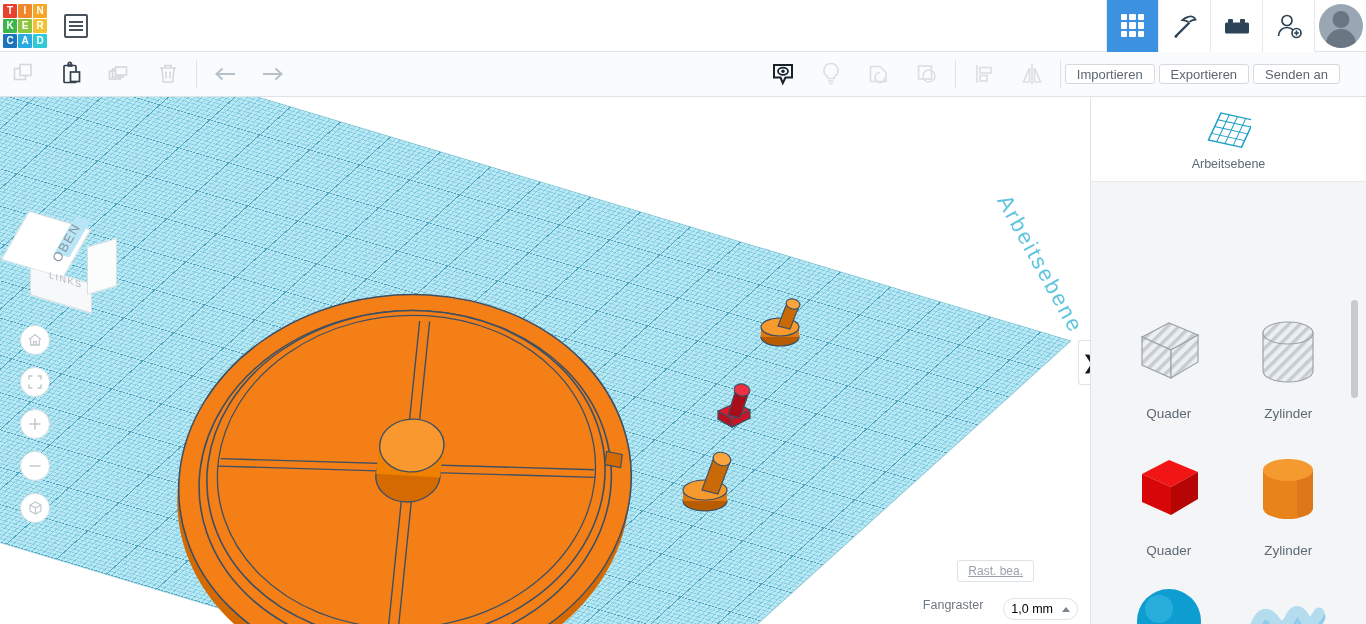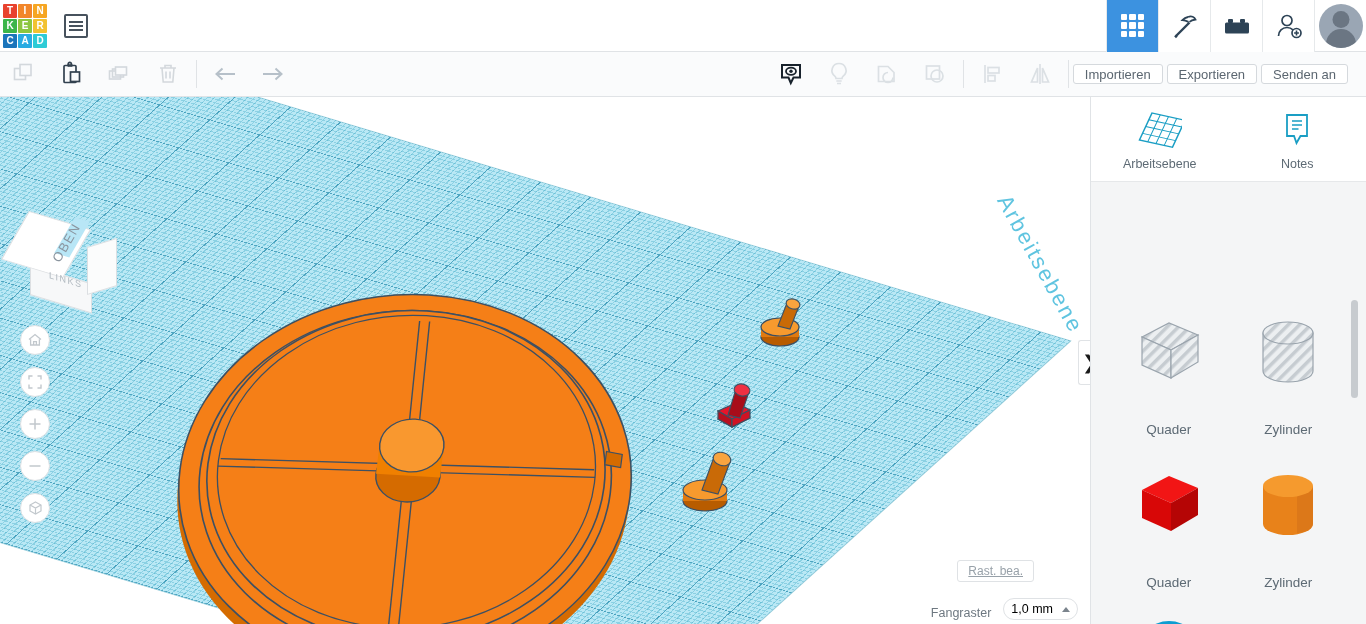--- a/index.html
+++ b/index.html
@@ -71,21 +71,21 @@
   .tb-btn {
     width:48px; height:45px; display:flex; align-items:center; justify-content:center;
   }
   .tb-btn svg { display:block; }
   .tb-spacer { flex:1; }
   .tb-textbtn {
     height:20px; padding:0 11px; margin-right:4px;
     border:1px solid #d5d9dd; border-radius:3px; background:#fff;
     font-size:13px; color:#5b6670; display:flex; align-items:center;
   }
-  .tb-textbtn:last-child { margin-right:18px; }
+  .tb-textbtn:last-child { margin-right:26px; }
 
   
   .viewport {
     position:absolute; top:97px; left:0; width:1090px; height:527px;
     background:#ffffff; overflow:hidden;
   }
   
   .workplane {
     position:absolute; left:-60px; top:-95px; width:1130px; height:700px;
     background:
@@ -149,21 +149,21 @@
   }
 
   
   .shape { position:absolute; }
   .rast-btn {
     position:absolute; right:56px; bottom:42px;
     height:22px; padding:0 10px; border:1px solid #dfe2e5; border-radius:3px;
     background:#fff; font-size:12px; color:#98a1a9; display:flex; align-items:center;text-decoration:underline;
   }
   .fangraster-row {
-    position:absolute; right:12px; bottom:4px; display:flex; align-items:flex-end; gap:12px;margin-top:48px;
+    position:absolute; right:12px; bottom:4px; display:flex; align-items:flex-start; gap:20px;margin-top:48px;
   }
   .fangraster-label { font-size:12.5px; color:#6e7881; }
   .fangraster-sel {
     height:22px; padding:0 7px; border:1px solid #dfe2e5; border-radius:11px; background:#fff;
     font-size:12.5px; color:#000000; display:flex; align-items:center; gap:9px;
   }
   .caret-up { width:0;height:0;border-left:4px solid transparent;border-right:4px solid transparent;border-bottom:5px solid #7b848d; }
 
   
   .panel-tab {
@@ -195,21 +195,21 @@
     position:absolute; right:12px; top:50%; margin-top:-2px;
     width:0;height:0;border-left:6px solid transparent;border-right:6px solid transparent;border-top:8px solid #2b2b2b;
   }
   .shapes-scroll {
     position:absolute; top:195px; left:0; right:0; bottom:0;
     background:#f4f5f6; overflow:hidden; padding-top:12px;
   }
   .shape-grid { display:grid; grid-template-columns:1fr 1fr; row-gap:20px; padding:0 18px; }
   .shape-cell { display:flex; flex-direction:column; align-items:center; }
   .shape-thumb { width:96px; height:96px; display:flex; align-items:center; justify-content:center; }
-  .shape-name { font-size:13.5px; color:#5d6a74; margin-top:22px; }
+  .shape-name { font-size:13.5px; color:#5d6a74; margin-top:6px; }
   .panel-scrollbar {
     position:absolute; right:4px; top:8px; width:7px; height:98px;
     background:#c7cbcf; border-radius:4px;
   }
   .panel-scroll-track { position:absolute; right:4px; top:0; width:7px; bottom:0; }
 </style>
 </head>
 <body>
 
 <div class="app">
@@ -488,27 +488,20 @@
 
     <div class="panel-head">
       <div class="ph-item">
         <svg width="44" height="40" viewBox="0 0 44 40">
           <g transform="matrix(1,0.22,-0.38,0.82,14,2)" fill="none" stroke="#1a9ec4" stroke-width="1.5">
             <rect x="0" y="0" width="33" height="33"></rect>
             <path d="M8.25 0v33M16.5 0v33M24.75 0v33M0 8.25h33M0 16.5h33M0 24.75h33" stroke-width="1"></path>
           </g>
         </svg>
         <div class="ph-label">Arbeitsebene</div>
-      </div>
-      <div class="ph-item">
-        <svg width="44" height="40" viewBox="0 0 44 40" fill="none" stroke="#1a9ec4" stroke-width="1.8">
-          <path d="M12 4h20v21h-6.5L21.5 32 19 25h-7z"></path>
-          <path d="M17 10h10M17 14h10M17 18h6.5" stroke-width="1.4"></path>
-        </svg>
-        <div class="ph-label">Notes</div>
       </div>
     </div>
 
 
     <div class="shapes-scroll">
       <div class="shape-grid">
 
         <div class="shape-cell">
           <div class="shape-thumb">
             <svg width="86" height="86" viewBox="0 0 86 86">

